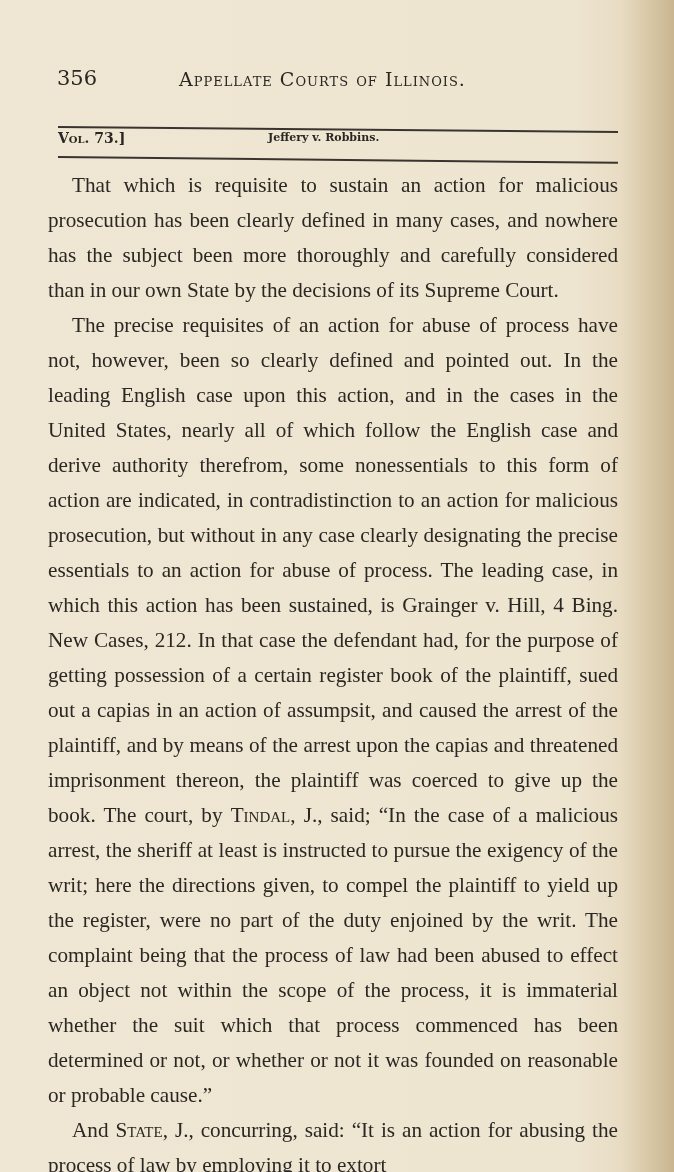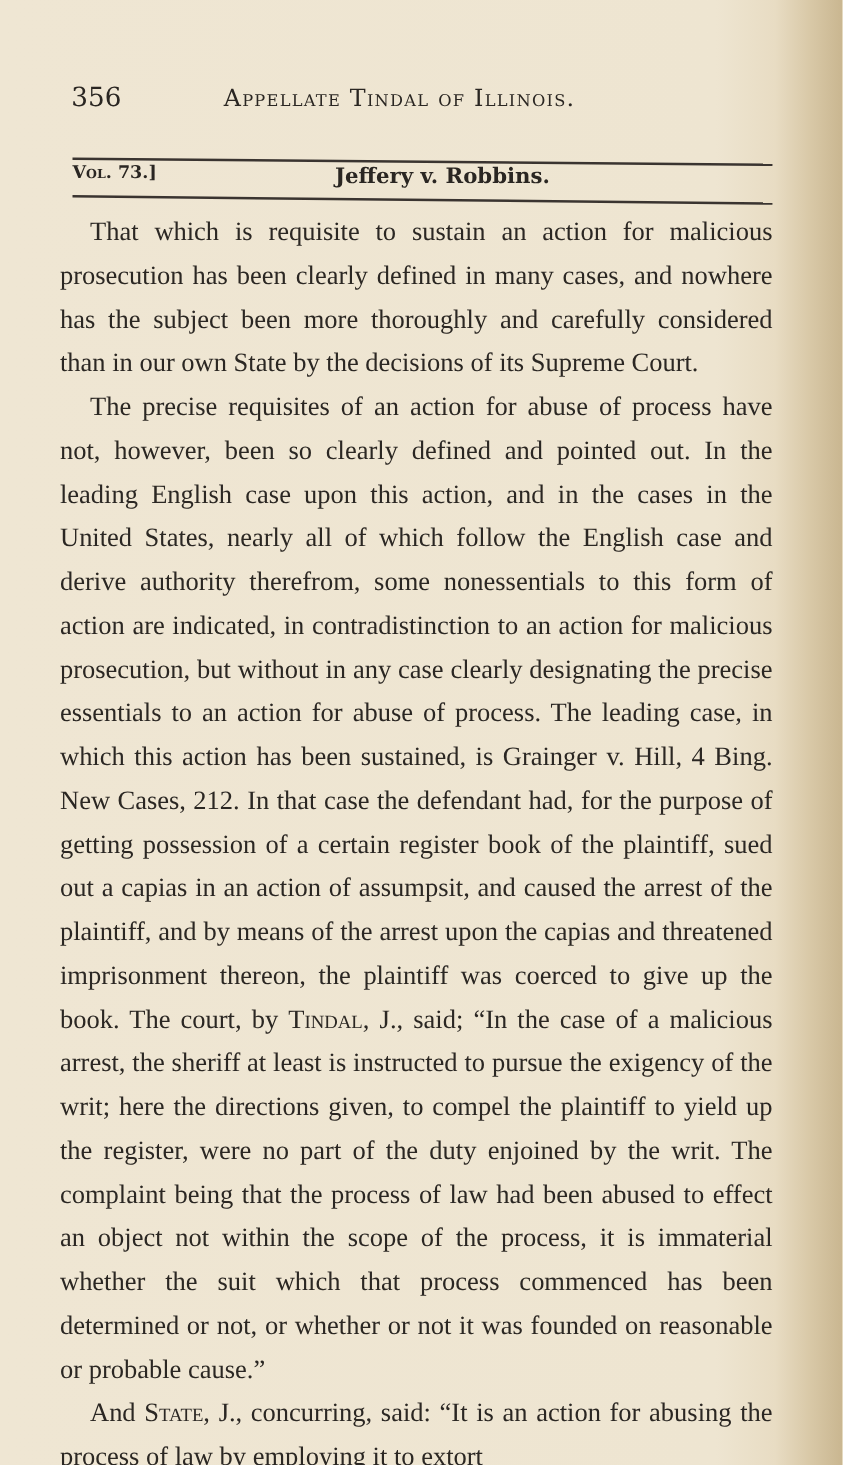--- a/index.html
+++ b/index.html
@@ -26,36 +26,36 @@
     .rule {
       position: absolute; height: 1.5px; background: #3a3430;
     }
     .rule1 { left: 58px; top: 126px; width: 560px; transform: rotate(0.5deg); transform-origin: left; }
     .rule2 { left: 58px; top: 156px; width: 560px; transform: rotate(0.6deg); transform-origin: left; }
     .subheader {
       position: absolute; left: 58px; top: 128px; width: 560px; height: 24px;
       font-family: "DejaVu Serif", serif; color: #2a2622; font-size: 13px; font-weight: bold;
     }
     .volume { position: absolute; left: 0; top: 2px; font-variant: small-caps; font-size: 14px; }
-    .case-name { position: absolute; left: 210px; top: 3px; font-size: 17px; }
+    .case-name { position: absolute; left: 210px; top: 3px; font-size: 11px; }
     .body-text {
       position: absolute; left: 48px; top: 168px; width: 570px;
       font-family: "Liberation Serif", serif; color: #2b2723;
       font-size: 21.2px; line-height: 35px; text-align: justify;
     }
     .body-text p { margin: 0; text-indent: 24px; }
     .sc { font-variant: small-caps; }
   </style>
 </head>
 <body>
 
 <div class="page">
   <div class="header">
     <span class="page-number">356</span>
-    <span class="running-title">Appellate Tindal of Illinois.</span>
+    <span class="running-title">Appellate Courts of Illinois.</span>
   </div>
   <div class="rule rule1"></div>
   <div class="subheader">
     <span class="volume">Vol. 73.]</span>
     <span class="case-name">Jeffery v. Robbins.</span>
   </div>
   <div class="rule rule2"></div>
 
   <div class="body-text">
     <p>That which is requisite to sustain an action for malicious prosecution has been clearly defined in many cases, and nowhere has the subject been more thoroughly and carefully considered than in our own State by the decisions of its Supreme Court.</p>

